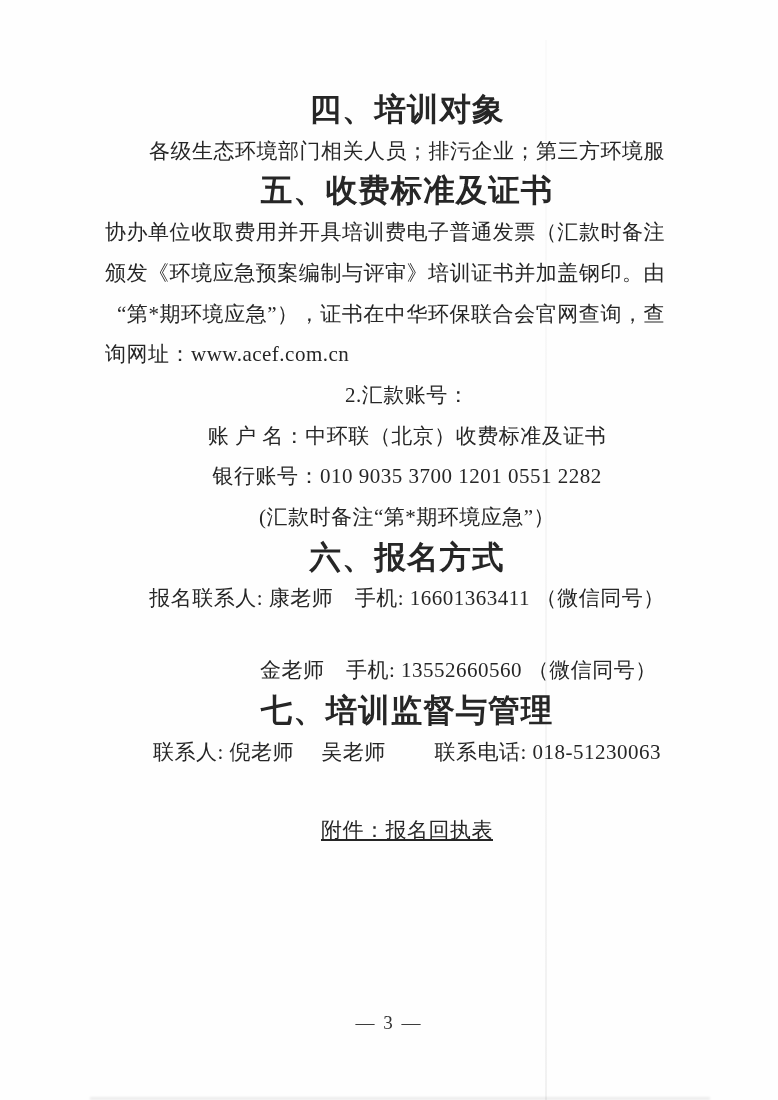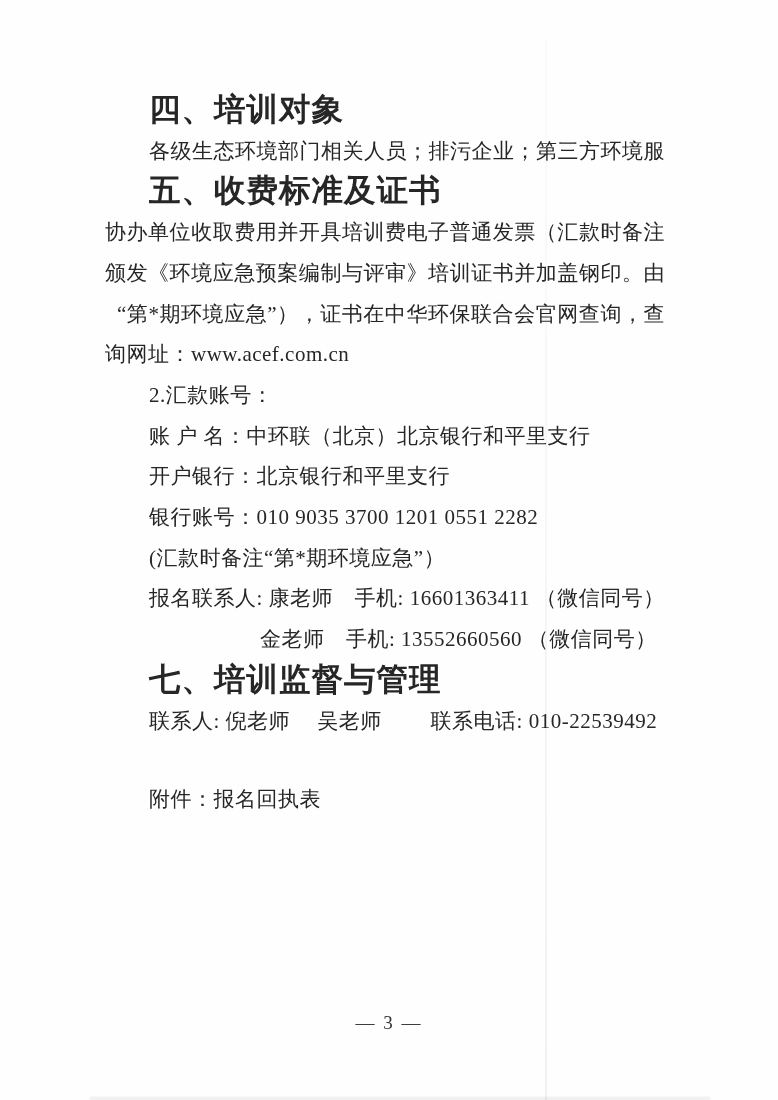--- a/index.html
+++ b/index.html
@@ -48,24 +48,24 @@
   }
   .ln {
     display: block;
     margin: 0;
     min-height: 40.7px;
   }
   .hd {
     font-weight: bold;
     letter-spacing: 1px;
   }
-  .in   { padding-left: 44px; }   
+  .in   { padding-left: 44px; text-align: center; }   
   .hang { padding-left: 12px; font-family: Liberation Serif, serif; }   
-  .c2   { padding-left: 155px; }  
-  .gap  { margin-top: 38px; }     
+  .c2   { padding-left: 155px; margin-top: 31px; }  
+  .gap  { margin-top: 38px; text-decoration: underline; }     
   .j {
     text-align: justify;
     text-align-last: justify;
   }
   .footer {
     position: absolute;
     left: 0;
     top: 1012px;
     width: 778px;
     text-align: center;
@@ -86,30 +86,30 @@
 
     <h2 class="ln hd in">四、培训对象</h2>
     <p class="ln in j">各级生态环境部门相关人员；排污企业；第三方环境服</p>
 
     <h2 class="ln hd in">五、收费标准及证书</h2>
     <p class="ln j">协办单位收取费用并开具培训费电子普通发票（汇款时备注</p>
     <p class="ln j">颁发《环境应急预案编制与评审》培训证书并加盖钢印。由</p>
     <p class="ln hang j">“第*期环境应急”），证书在中华环保联合会官网查询，查</p>
     <p class="ln">询网址：www.acef.com.cn</p>
     <p class="ln in">2.汇款账号：</p>
-    <p class="ln in">账 户 名：中环联（北京）北京银行和平里支行</p>
-    <p class="ln in">开户银行：北京银行和平里支行</p>
+    <p class="ln in">账 户 名：中环联（北京）收费标准及证书</p>
     <p class="ln in">银行账号：010 9035 3700 1201 0551 2282</p>
     <p class="ln in">(汇款时备注“第*期环境应急”）</p>
 
+    <h2 class="ln hd in">六、报名方式</h2>
     <p class="ln in">报名联系人: 康老师　手机: 16601363411 （微信同号）</p>
     <p class="ln c2">金老师　手机: 13552660560 （微信同号）</p>
 
     <h2 class="ln hd in">七、培训监督与管理</h2>
-    <p class="ln in">联系人: 倪老师　 吴老师　　 联系电话: 010-22539492</p>
+    <p class="ln in">联系人: 倪老师　 吴老师　　 联系电话: 018-51230063</p>
 
     <p class="ln in gap">附件：报名回执表</p>
 
   </main>
 
   <footer class="footer">
     <span>— 3 —</span>
   </footer>
 
 </div>

